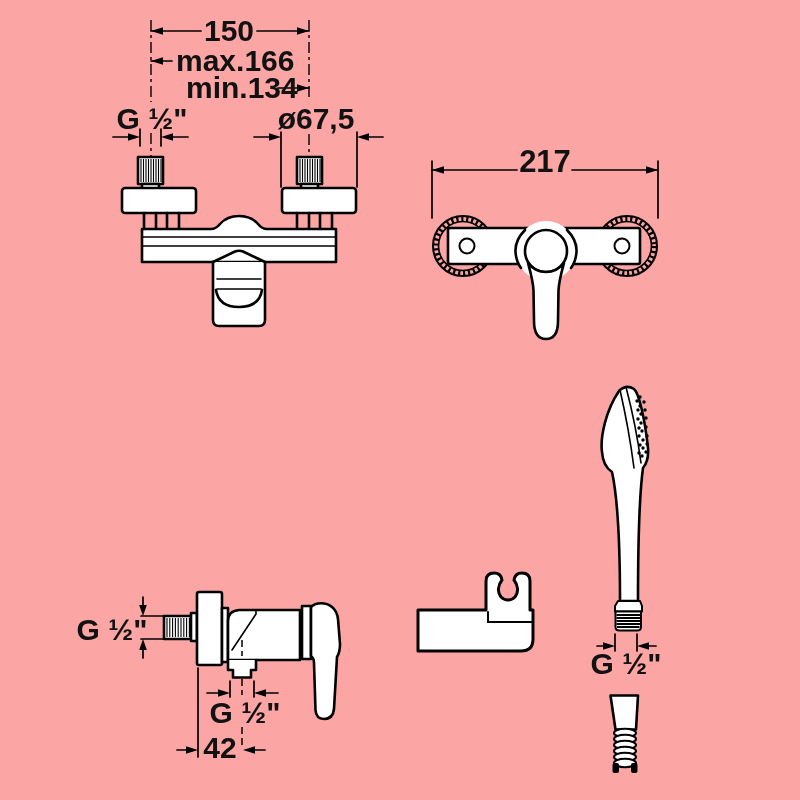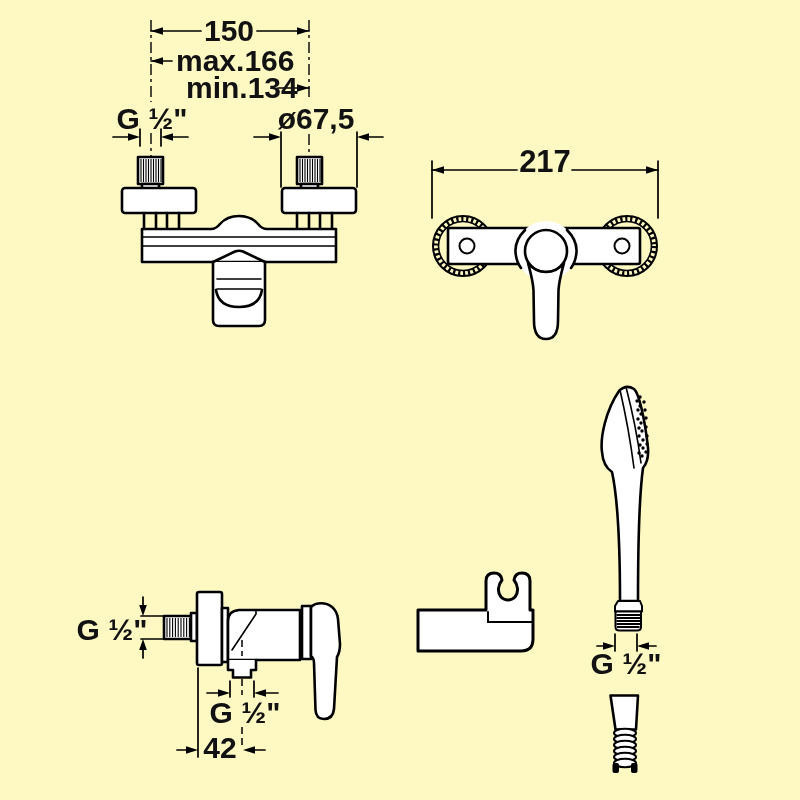--- a/index.html
+++ b/index.html
@@ -1,16 +1,16 @@
 <!DOCTYPE html>
 <html><head>
 <meta charset="utf-8">
 <style>
   html,body{margin:0;padding:0;background:#fff;}
-  .page{width:800px;height:800px;background:#fef9c3;position:relative;font-family:"Liberation Sans",sans-serif;}
+  .page{width:800px;height:800px;background:#fca5a5;position:relative;font-family:"Liberation Sans",sans-serif;}
   
   .o2{fill:#fff;stroke:#000;stroke-width:2.6;stroke-linejoin:round;stroke-linecap:round;}
   .o2n{fill:none;stroke:#000;stroke-width:2.6;stroke-linejoin:round;stroke-linecap:round;}
   .thin{fill:none;stroke:#000;stroke-width:1.6;stroke-linecap:round;}
   .hatch{fill:none;stroke:#000;stroke-width:1.1;}
   .dim{fill:none;stroke:#000;stroke-width:1.7;stroke-linecap:round;}
   .cl{fill:none;stroke:#000;stroke-width:1.4;stroke-dasharray:11 4 3 4;}
   .dsh{fill:none;stroke:#000;stroke-width:1.5;stroke-dasharray:7 4;}
   .ah{fill:#000;stroke:none;}
   .dot{fill:#000;stroke:none;}

